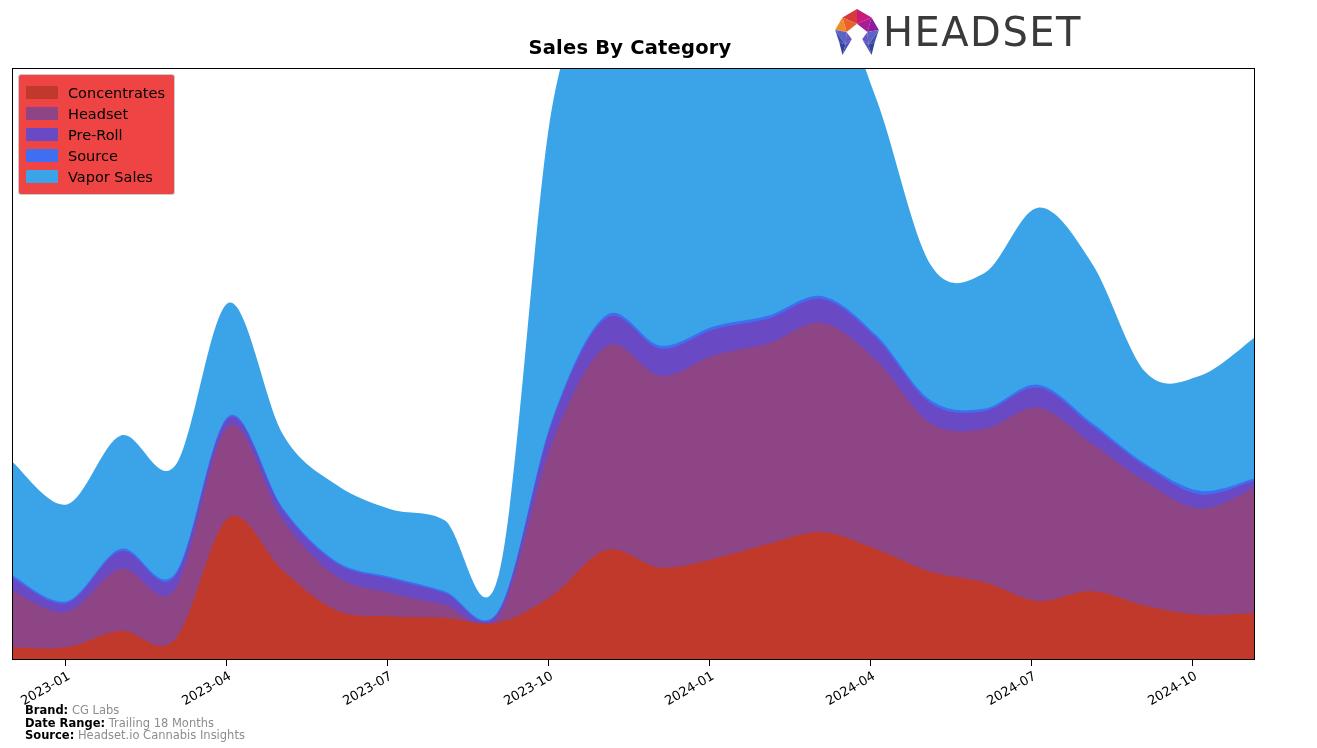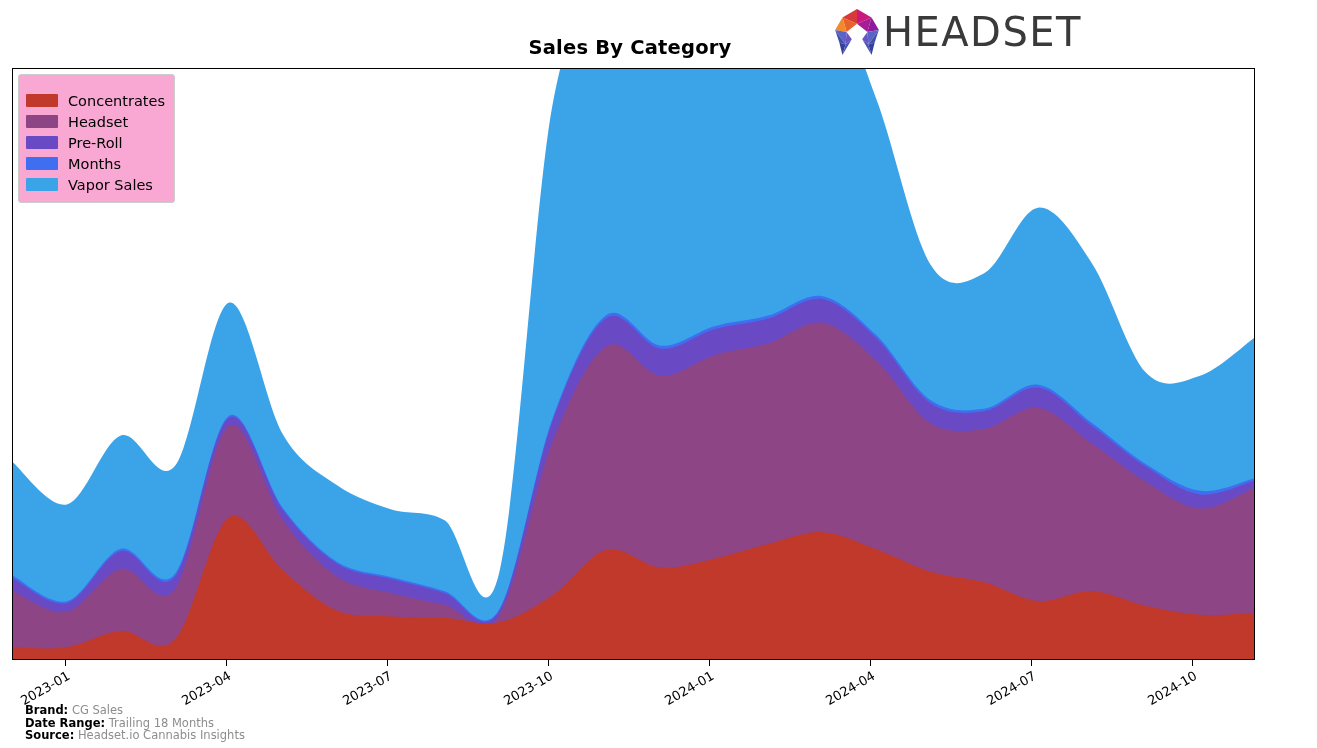--- a/index.html
+++ b/index.html
@@ -37,24 +37,24 @@
     border:1px solid #000;
     box-sizing:border-box;
     overflow:hidden;
     background:#fff;
   }
   #plot-svg{position:absolute;left:0;top:0;display:block;}
 
   
   #legend{
     position:absolute;left:18px;top:74px;
-    background:#f9a8d4;
+    background:#ef4444;
     border:1px solid #ccc;
     border-radius:3px;
-    padding:15px 9px 7px 7px;
+    padding:7px 9px 7px 7px;
     z-index:5;
   }
   .legend-row{display:flex;align-items:center;height:21px;}
   .legend-swatch{
     width:32px;height:13px;margin-right:10px;border-radius:1px;flex:none;
   }
   .legend-label{font-size:14.5px;color:#000;white-space:nowrap;}
 
   
   #xaxis{position:absolute;left:0;top:660px;width:1317px;height:88px;}
@@ -127,21 +127,21 @@
     <div class="legend-row">
       <span class="legend-swatch" style="background: rgb(142, 69, 133);"></span>
       <span class="legend-label">Headset</span>
     </div>
     <div class="legend-row">
       <span class="legend-swatch" style="background: rgb(106, 74, 196);"></span>
       <span class="legend-label">Pre-Roll</span>
     </div>
     <div class="legend-row">
       <span class="legend-swatch" style="background: rgb(63, 110, 240);"></span>
-      <span class="legend-label">Months</span>
+      <span class="legend-label">Source</span>
     </div>
     <div class="legend-row">
       <span class="legend-swatch" style="background: rgb(59, 163, 232);"></span>
       <span class="legend-label">Vapor Sales</span>
     </div>
   </div>
 
   <div id="xaxis">
       <div class="tick-mark" style="left: 65px;"></div>
       <div class="tick-label" style="left: 3px; width: 62px;">2023-01</div>
@@ -157,21 +157,21 @@
       <div class="tick-label" style="left: 808px; width: 62px;">2024-04</div>
       <div class="tick-mark" style="left: 1031px;"></div>
       <div class="tick-label" style="left: 969px; width: 62px;">2024-07</div>
       <div class="tick-mark" style="left: 1192px;"></div>
       <div class="tick-label" style="left: 1130px; width: 62px;">2024-10</div>
     </div>
 
   <div id="footnotes">
     <div class="note-row">
       <span class="note-key">Brand:</span>
-      <span class="note-val">CG Sales</span>
+      <span class="note-val">CG Labs</span>
     </div>
     <div class="note-row">
       <span class="note-key">Date Range:</span>
       <span class="note-val">Trailing 18 Months</span>
     </div>
     <div class="note-row">
       <span class="note-key">Source:</span>
       <span class="note-val">Headset.io Cannabis Insights</span>
     </div>
   </div>

